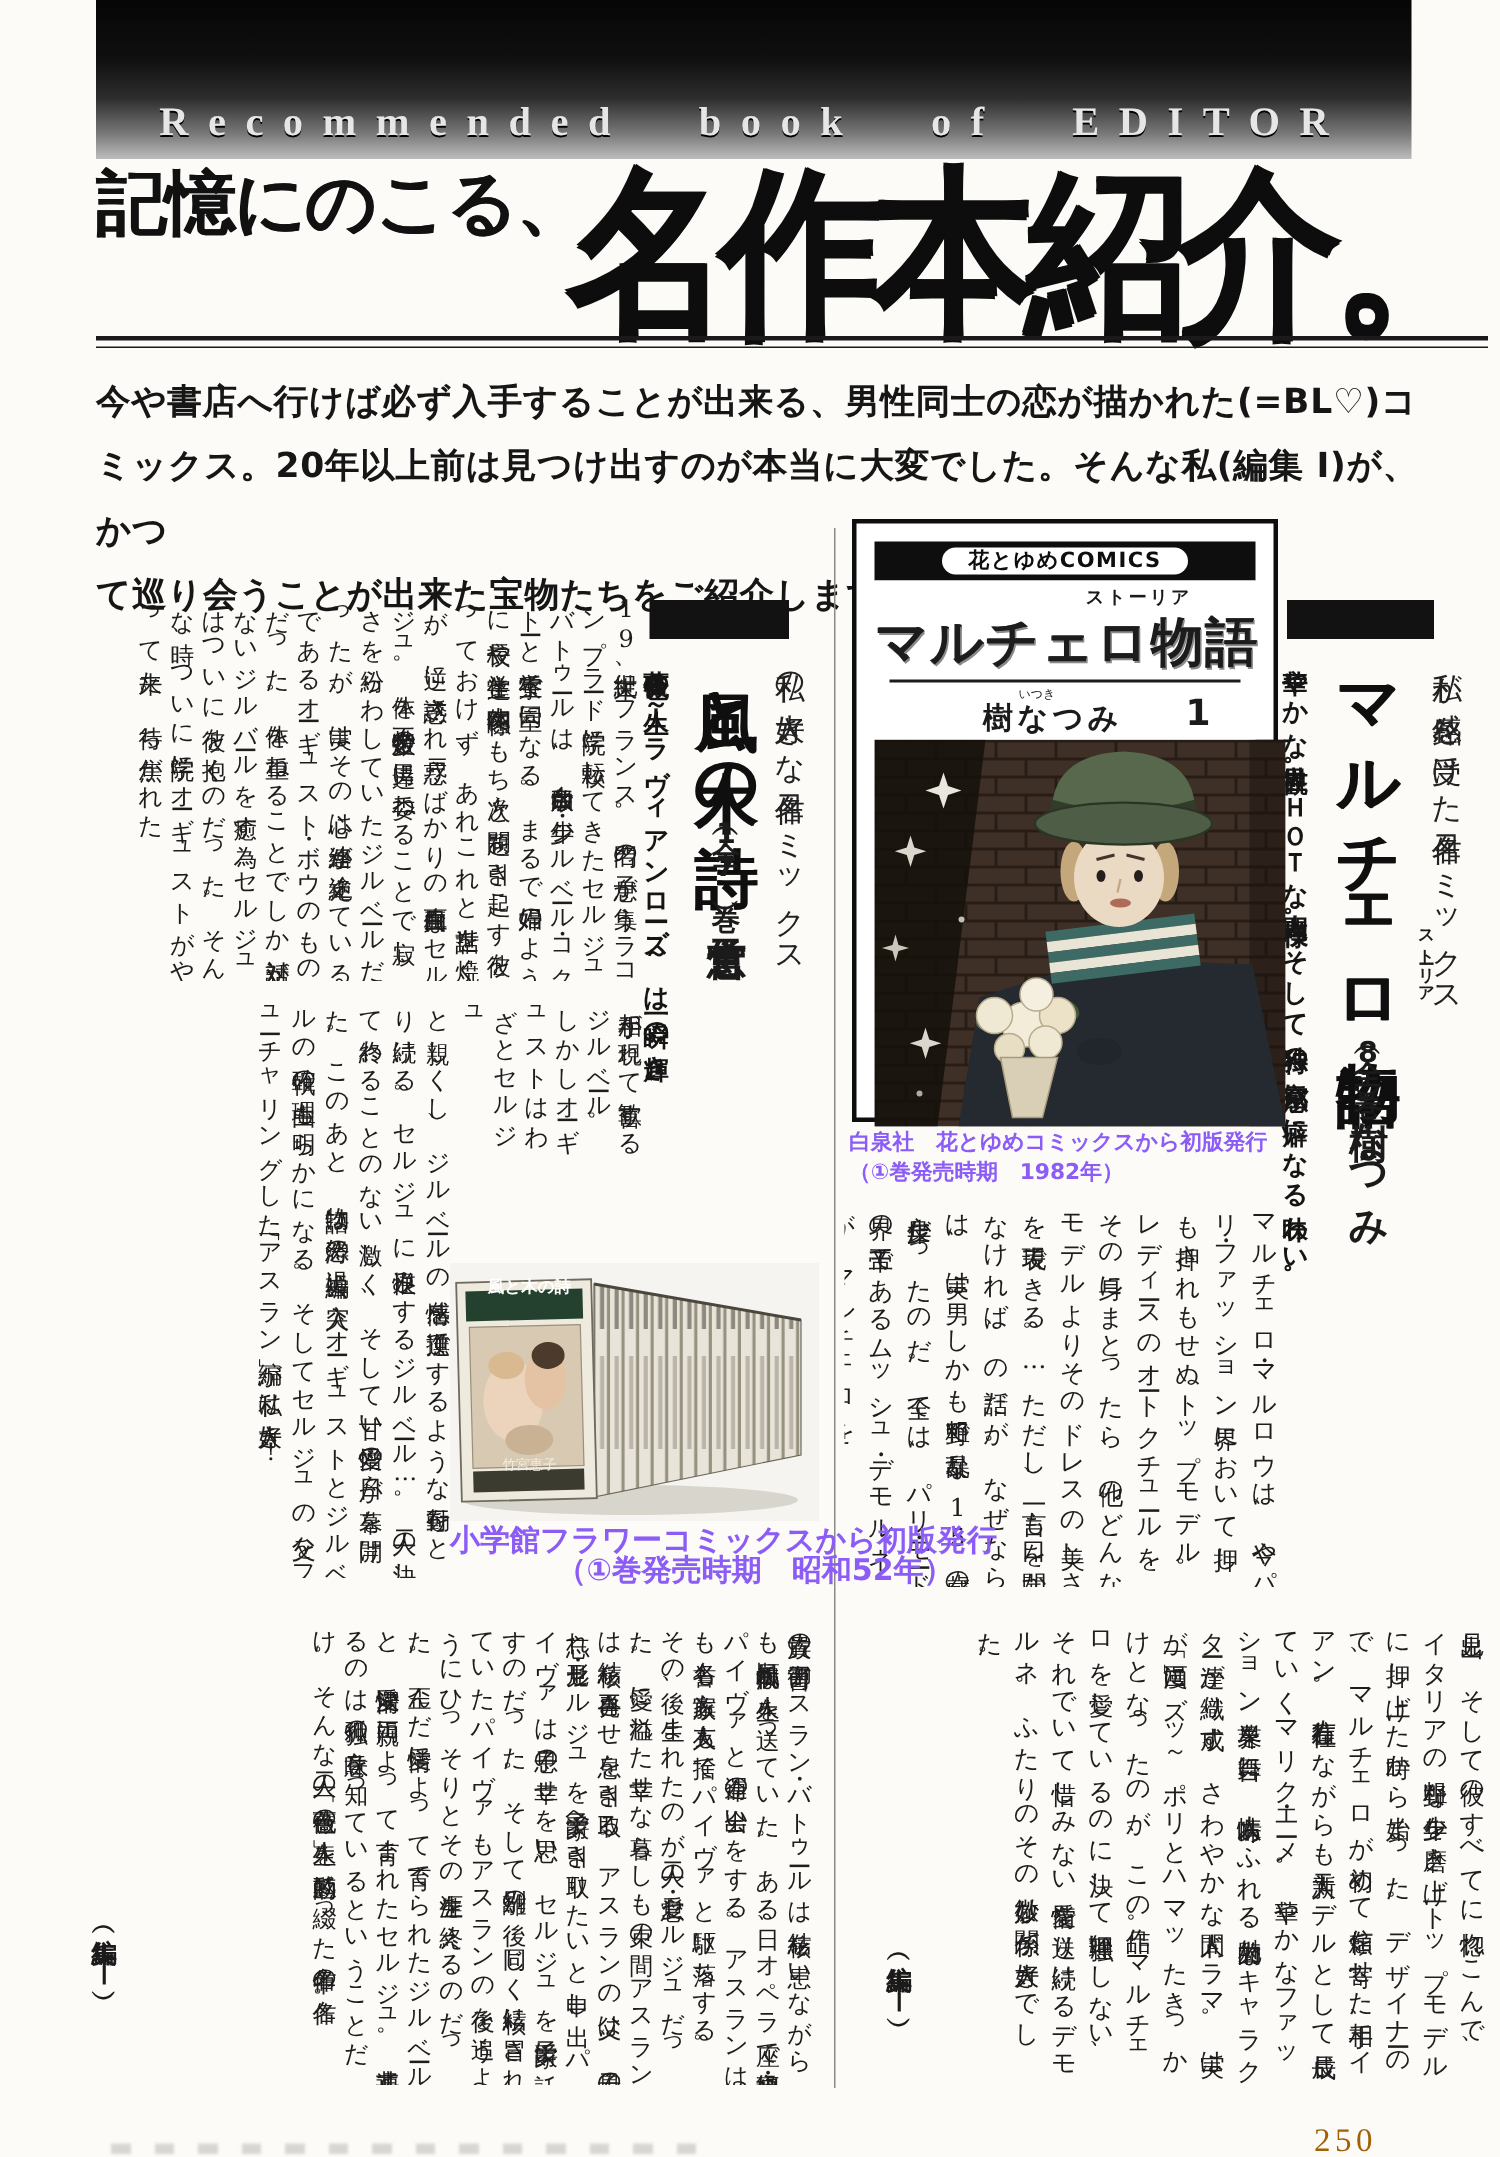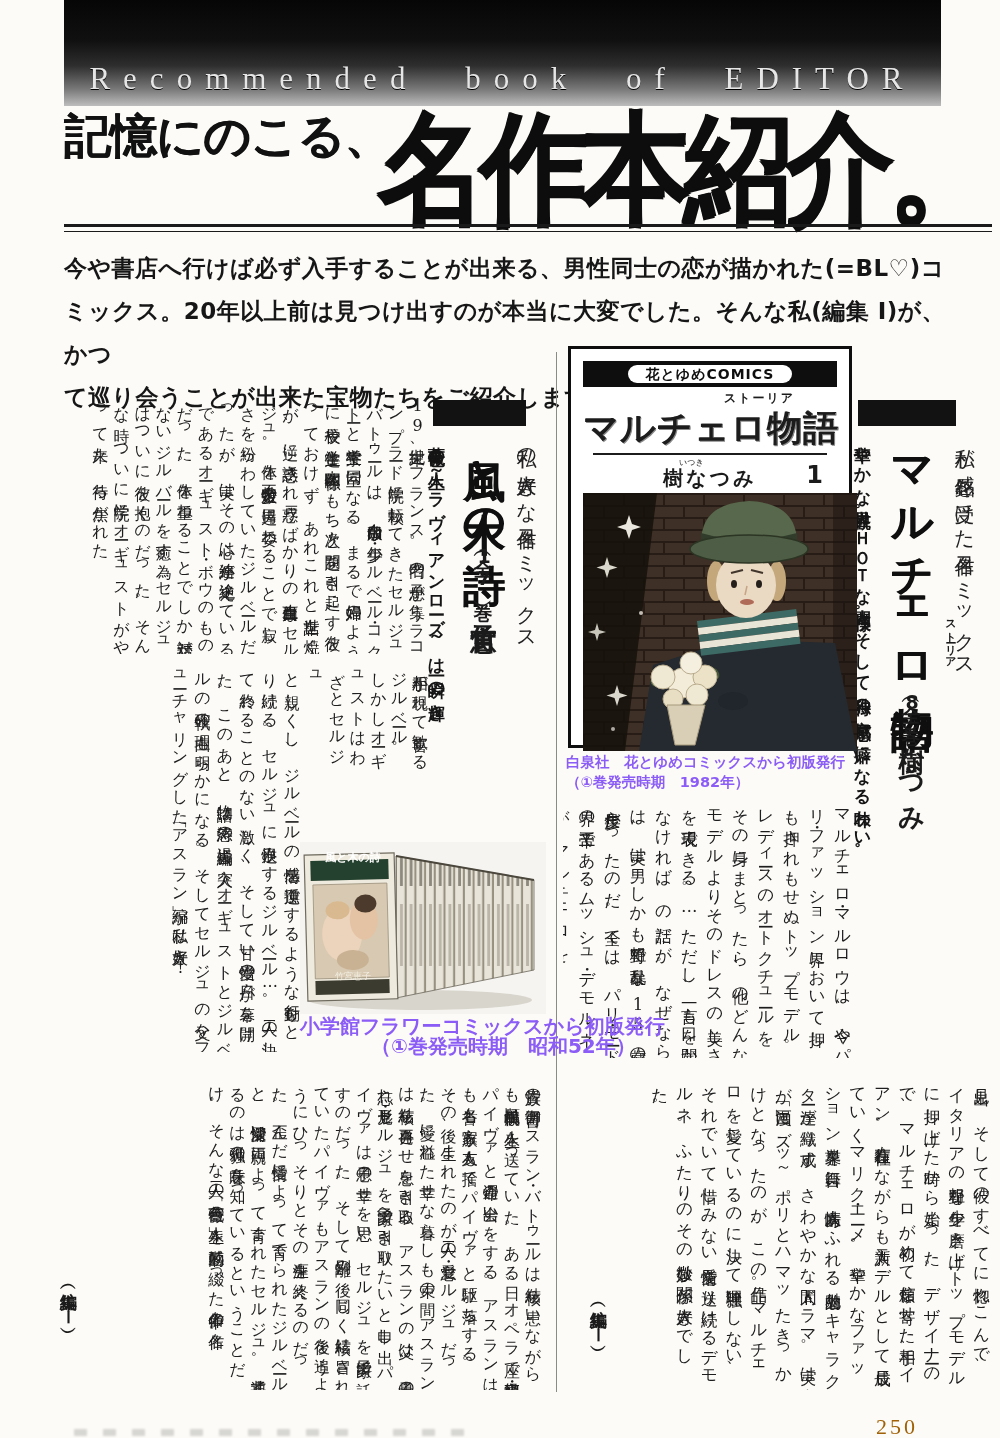--- a/index.html
+++ b/index.html
@@ -3,22 +3,22 @@
 <meta charset="utf-8">
 <style>
   html,body{margin:0;padding:0;background:#e8e8e4;}
   .page{position:relative;width:1000px;height:1438px;background:#fcfbf8;overflow:hidden;
         font-family:"DejaVu Sans","Liberation Sans",sans-serif;color:#1b1b1b;}
   
   .banner{position:absolute;left:64px;top:0;width:877px;height:106px;
           background:linear-gradient(180deg,#060606 0%,#101010 38%,#2e2e2e 62%,#787878 84%,#bdbdbd 100%);
           display:flex;align-items:flex-end;justify-content:center;}
   .banner-text{font-family:"Liberation Serif","DejaVu Serif",serif;color:#e6e6e6;
-               font-size:31px;letter-spacing:13px;word-spacing:26px;white-space:nowrap;
-               padding-bottom:9px;text-shadow:0 1px 0 #000;}
+               font-size:27px;letter-spacing:13px;word-spacing:26px;white-space:nowrap;
+               padding-bottom:9px;text-shadow:0 1px 0 #000;font-weight:bold;}
   
   .headline-left{position:absolute;left:64px;top:108px;font-weight:bold;font-size:47px;
                  line-height:56px;letter-spacing:-1px;color:#111;
                  text-shadow:0.6px 0 currentColor;}
   .headline-main{position:absolute;left:378px;top:88px;font-weight:bold;font-size:108px;
                  letter-spacing:-6px;color:#0d0d0d;transform:scaleY(1.12);transform-origin:top left;
                  text-shadow:1.5px 0 currentColor,0 1.5px currentColor;white-space:nowrap;}
   .rule1{position:absolute;left:64px;top:224px;width:928px;height:3px;background:#1a1a1a;}
   .rule2{position:absolute;left:64px;top:231px;width:928px;height:1px;background:#1a1a1a;}
   
@@ -49,21 +49,21 @@
                background:#fff;padding:12px;}
   .cover-topband{height:26px;background:#0e0e0e;display:flex;align-items:center;justify-content:center;}
   .cover-badge{background:#fff;color:#0e0e0e;border-radius:10px;font-size:14px;font-weight:bold;
                padding:0 18px;line-height:18px;letter-spacing:1px;}
   .cover-titlezone{position:relative;height:106px;background:#fff;}
   .cover-ruby{position:absolute;right:42px;top:3px;font-size:12px;font-weight:bold;letter-spacing:2px;}
   .cover-title{position:absolute;left:0;right:0;top:18px;text-align:center;font-size:35px;
                font-weight:bold;letter-spacing:1px;color:#1c1c1c;
                text-shadow:1px 1px 0 #8a8a8a,0.8px 0 currentColor;white-space:nowrap;}
   .cover-rule{position:absolute;left:10px;right:10px;top:66px;height:2px;background:#1c1c1c;}
-  .cover-authrow{position:absolute;left:0;right:0;top:72px;height:32px;}
+  .cover-authrow{position:absolute;left:0;right:16px;top:72px;height:32px;}
   .cover-author{position:absolute;left:0;right:0;text-align:center;top:6px;font-size:20px;
                 font-weight:bold;letter-spacing:3px;}
   .cover-author-ruby{position:absolute;left:96px;top:-2px;font-size:8px;}
   .cover-vol{position:absolute;right:14px;top:2px;font-size:24px;font-weight:bold;}
   .cover-illus{display:block;}
   
   .photo{position:absolute;left:300px;top:842px;width:246px;height:172px;}
   .photo svg{display:block;}
   .photo-title{position:absolute;left:14px;top:8px;width:78px;text-align:center;color:#fff;
                font-size:11px;font-weight:bold;letter-spacing:0;}

